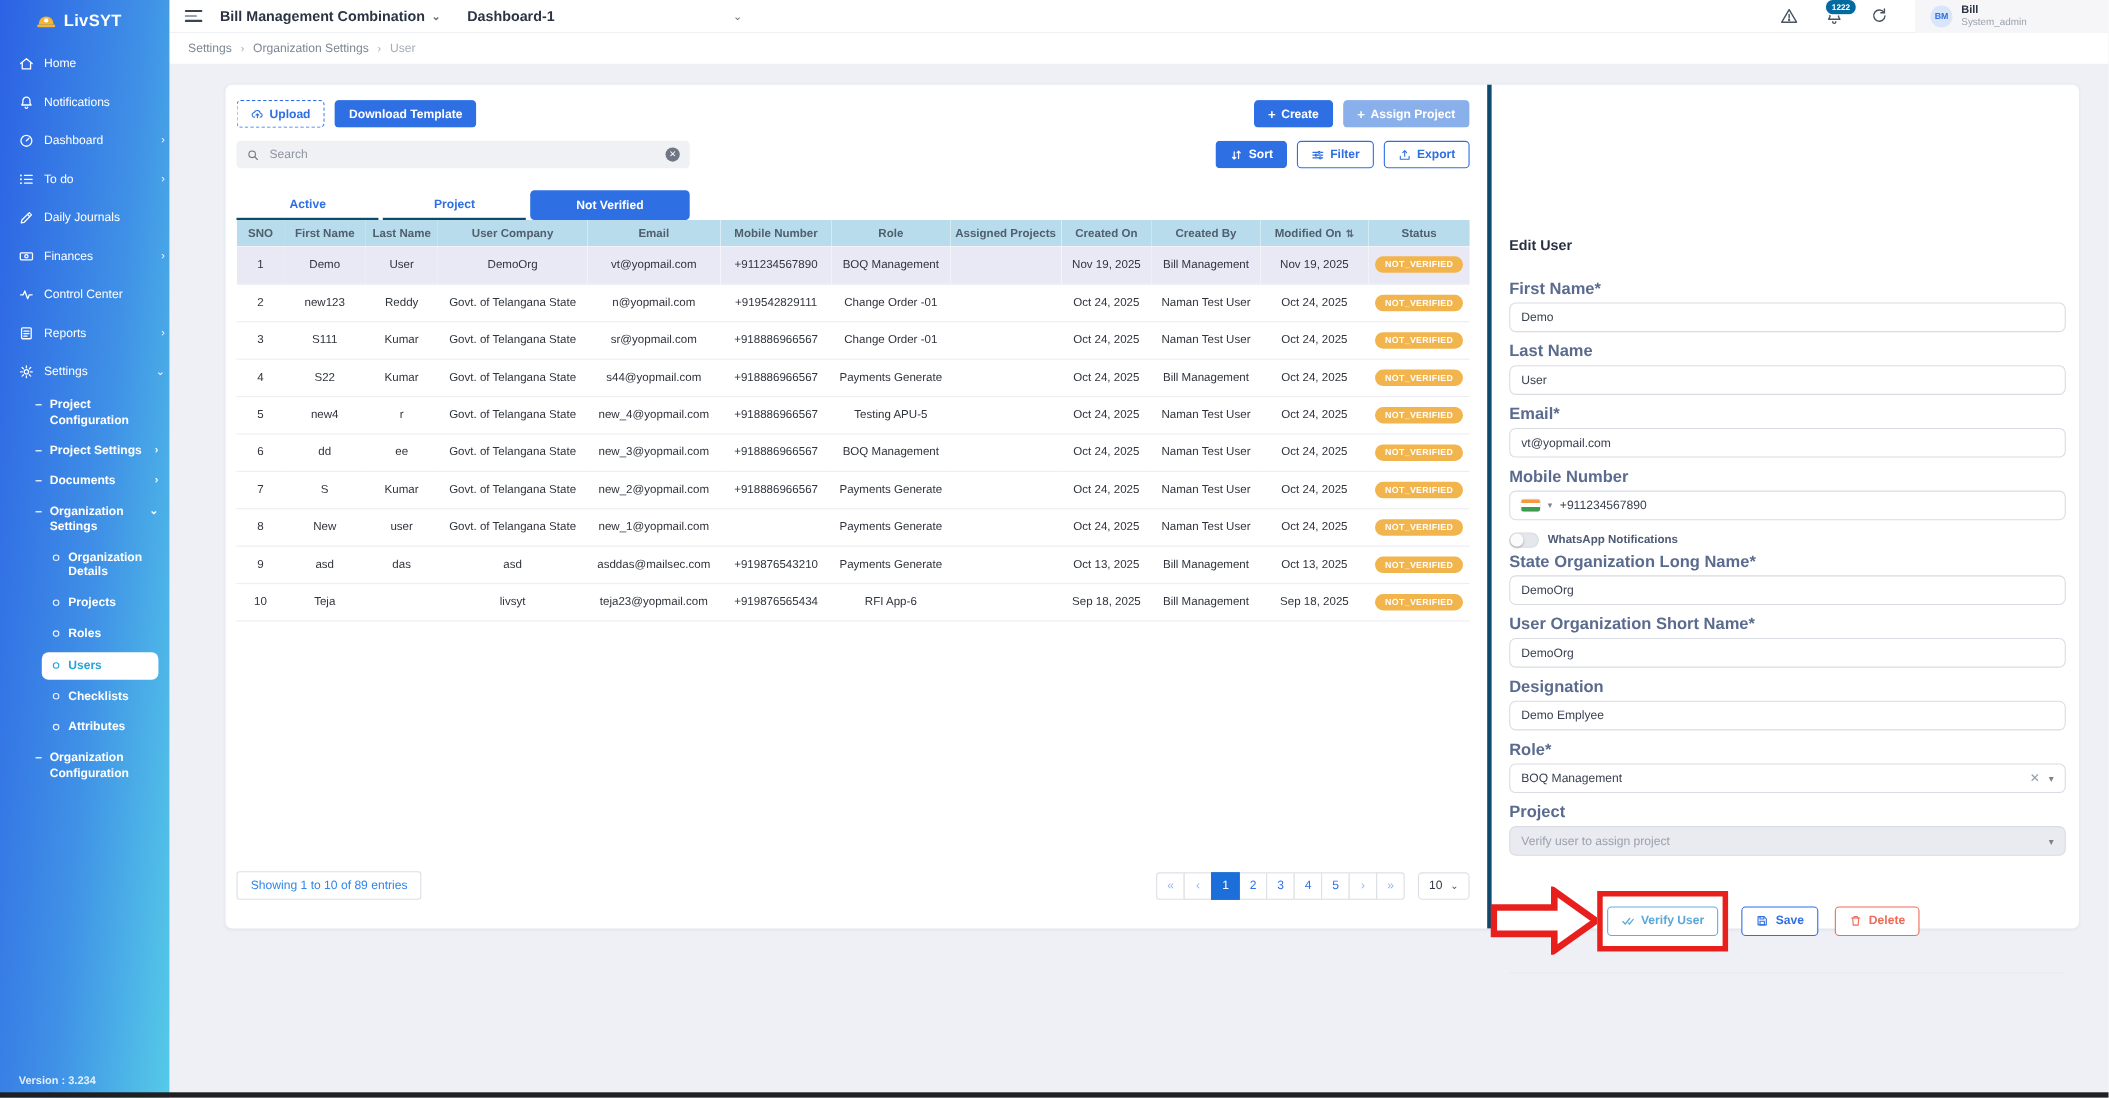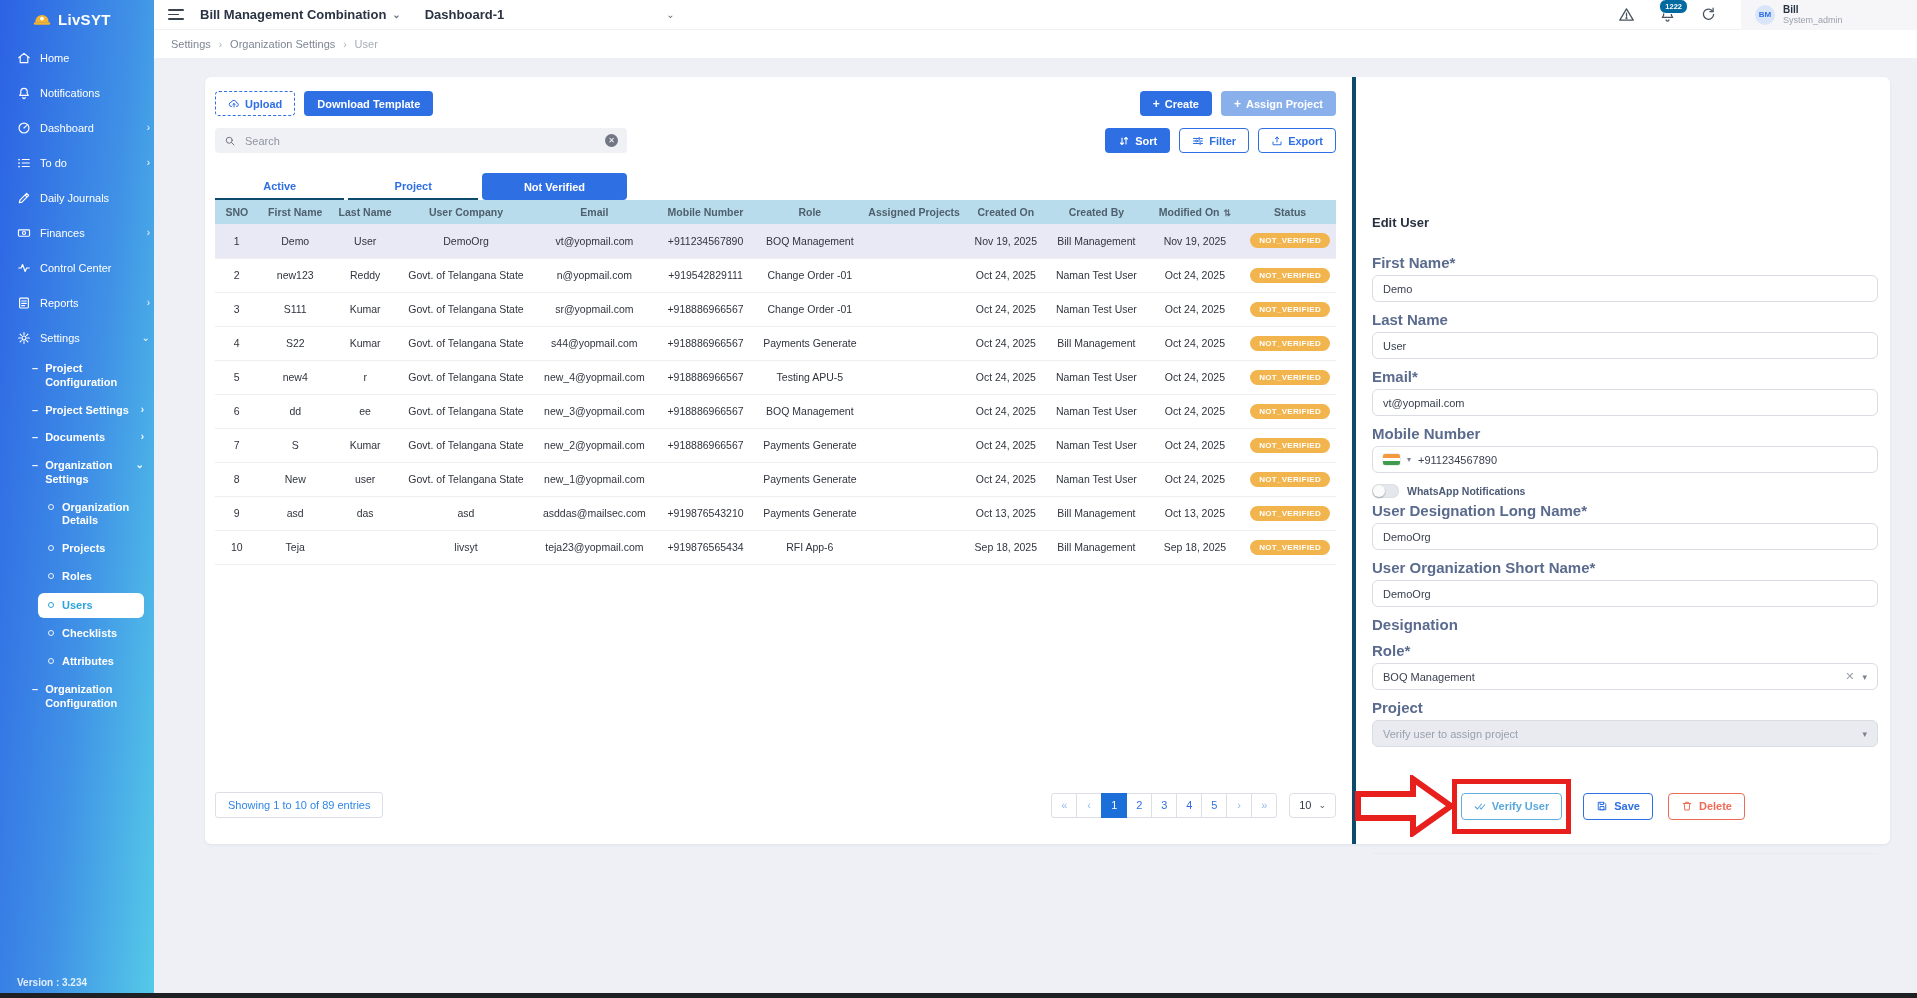--- a/index.html
+++ b/index.html
@@ -619,27 +619,28 @@
           <span class="mobile-val">+911234567890</span>
         </div>
 
         <div class="toggle-row">
           <div class="toggle">
               <div class="knob"></div>
             </div>
           <span>WhatsApp Notifications</span>
         </div>
 
-        <div class="f-label" style="margin-top:4px;">User Designation Long Name*</div>
+        <div class="f-label" style="margin-top:4px;">State Organization Long Name*</div>
         <input class="f-input" value="DemoOrg" style="">
 
         <div class="f-label">User Organization Short Name*</div>
         <input class="f-input" value="DemoOrg" style="">
 
         <div class="f-label">Designation</div>
+        <input class="f-input" value="Demo Emplyee" style="">
 
         <div class="f-label">Role*</div>
         <div class="select">
           <span class="val">BOQ Management</span>
           <span class="x">✕</span>
           <span class="caret">▾</span>
         </div>
 
         <div class="f-label">Project</div>
         <div class="select disabled">

